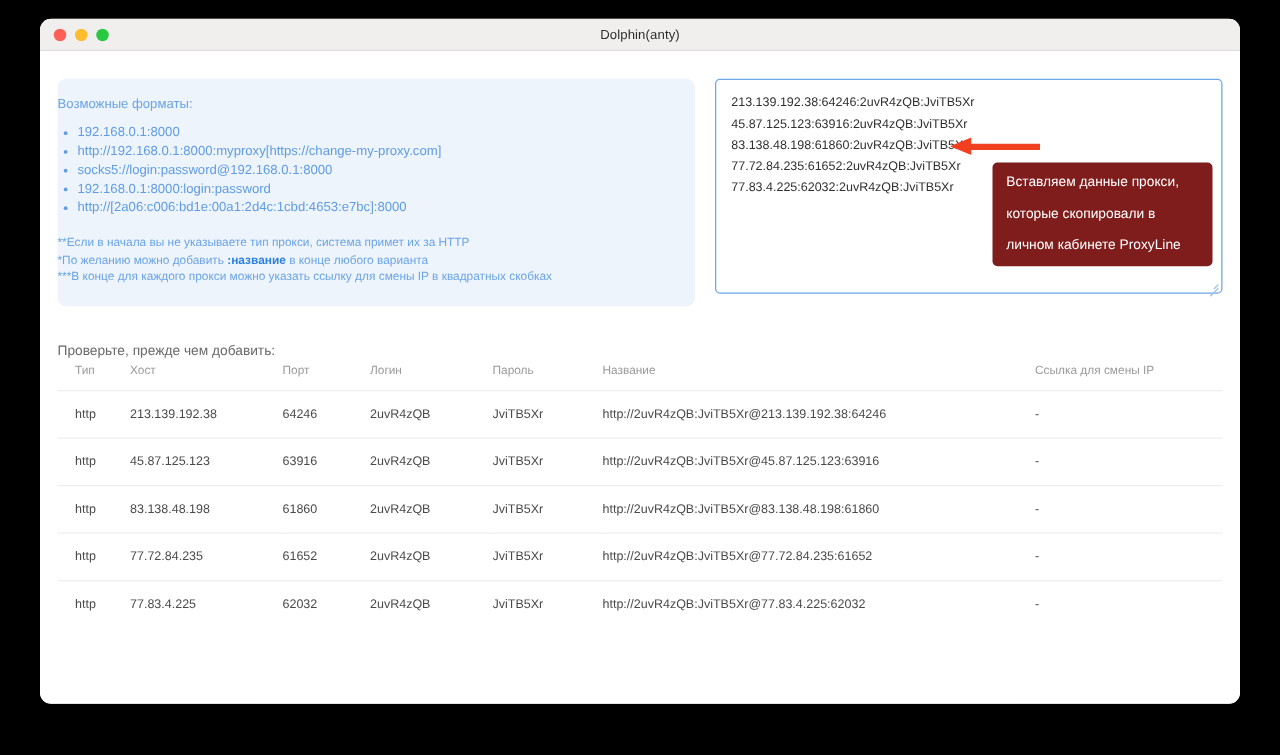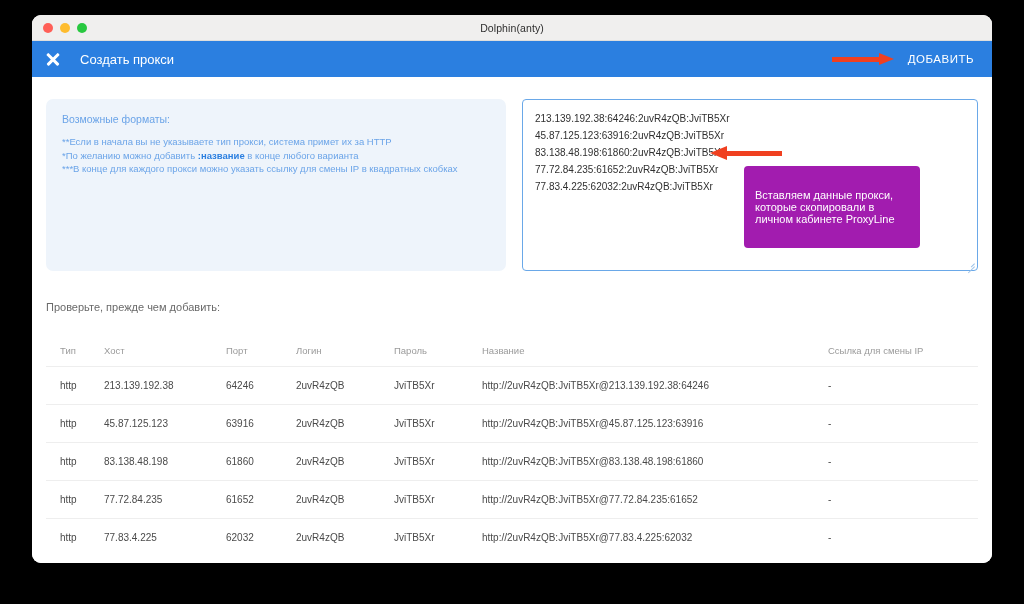--- a/index.html
+++ b/index.html
@@ -123,24 +123,24 @@
   }
 
   .top-row {
     display: flex;
     gap: 16px;
     padding: 22px 14px 0 14px;
   }
 
   
   .info-panel {
-    width: 460px;
+    width: 510px;
     background: #eef4fb;
     border-radius: 7px;
-    padding: 14px 16px 16px 16px;
+    padding: 14px 16px 16px 0;
     flex: 0 0 auto;
   }
   .info-head {
     font-size: 10.5px;
     color: #6ba4e8;
     margin-bottom: 10px;
   }
   .info-list { list-style: none; margin: 0 0 14px 0; padding: 0; }
   .info-list li {
     font-size: 10.5px;
@@ -218,34 +218,34 @@
     left: 0; top: 0;
     width: 0; height: 0;
     border-top: 7px solid transparent;
     border-bottom: 7px solid transparent;
     border-right: 17px solid #f04020;
   }
   .callout {
     position: absolute;
     left: 222px; top: 67px;
     width: 176px;
-    background: #a21caf;
+    background: #7f1d1d;
     border-radius: 4px;
-    padding: 23px 11px;
+    padding: 4px 11px;
     color: #ffffff;
     font-size: 11px;
-    line-height: 12px;
+    line-height: 25px;
   }
 
   
   .table-sec { padding: 30px 14px 0 14px; }
   .table-title {
     font-size: 11px;
     color: #6a6a6a;
-    margin-bottom: 32px;
+    margin-bottom: 4px;
   }
   table { width: 100%; border-collapse: collapse; table-layout: fixed; }
   thead th {
     text-align: left;
     font-size: 9.5px;
     font-weight: normal;
     color: #9a9a9a;
     padding: 0 0 10px 0;
   }
   tbody tr { border-top: 1px solid #eeeeee; }
@@ -272,38 +272,34 @@
 
   <div class="titlebar">
     <div class="traffic">
       <span class="light red"></span>
       <span class="light yellow"></span>
       <span class="light green"></span>
     </div>
     <div class="win-title">Dolphin(anty)</div>
   </div>
 
-  <div class="appbar">
-    <span class="close-x"></span>
-    <span class="appbar-title">Создать прокси</span>
-    <div class="appbar-right">
-      <span class="arrow-right">
-        <span class="shaft"></span>
-          <span class="head"></span>
-      </span>
-      <button class="add-btn">ДОБАВИТЬ</button>
-    </div>
-  </div>
 
   <div class="content">
 
     <div class="top-row">
 
       <div class="info-panel">
         <div class="info-head">Возможные форматы:</div>
+        <ul class="info-list">
+          <li>192.168.0.1:8000</li>
+          <li>http://192.168.0.1:8000:myproxy[https://change-my-proxy.com]</li>
+          <li>socks5://login:password@192.168.0.1:8000</li>
+          <li>192.168.0.1:8000:login:password</li>
+          <li>http://[2a06:c006:bd1e:00a1:2d4c:1cbd:4653:e7bc]:8000</li>
+        </ul>
         <div class="note">**Если в начала вы не указываете тип прокси, система примет их за HTTP</div>
         <div class="note"><span>*По желанию можно добавить </span><b>:название</b><span> в конце любого варианта</span></div>
         <div class="note">***В конце для каждого прокси можно указать ссылку для смены IP в квадратных скобках</div>
       </div>
 
       <div class="ta-wrap">
         <textarea class="proxy-area" placeholder="" style="">213.139.192.38:64246:2uvR4zQB:JviTB5Xr
 45.87.125.123:63916:2uvR4zQB:JviTB5Xr
 83.138.48.198:61860:2uvR4zQB:JviTB5Xr
 77.72.84.235:61652:2uvR4zQB:JviTB5Xr

